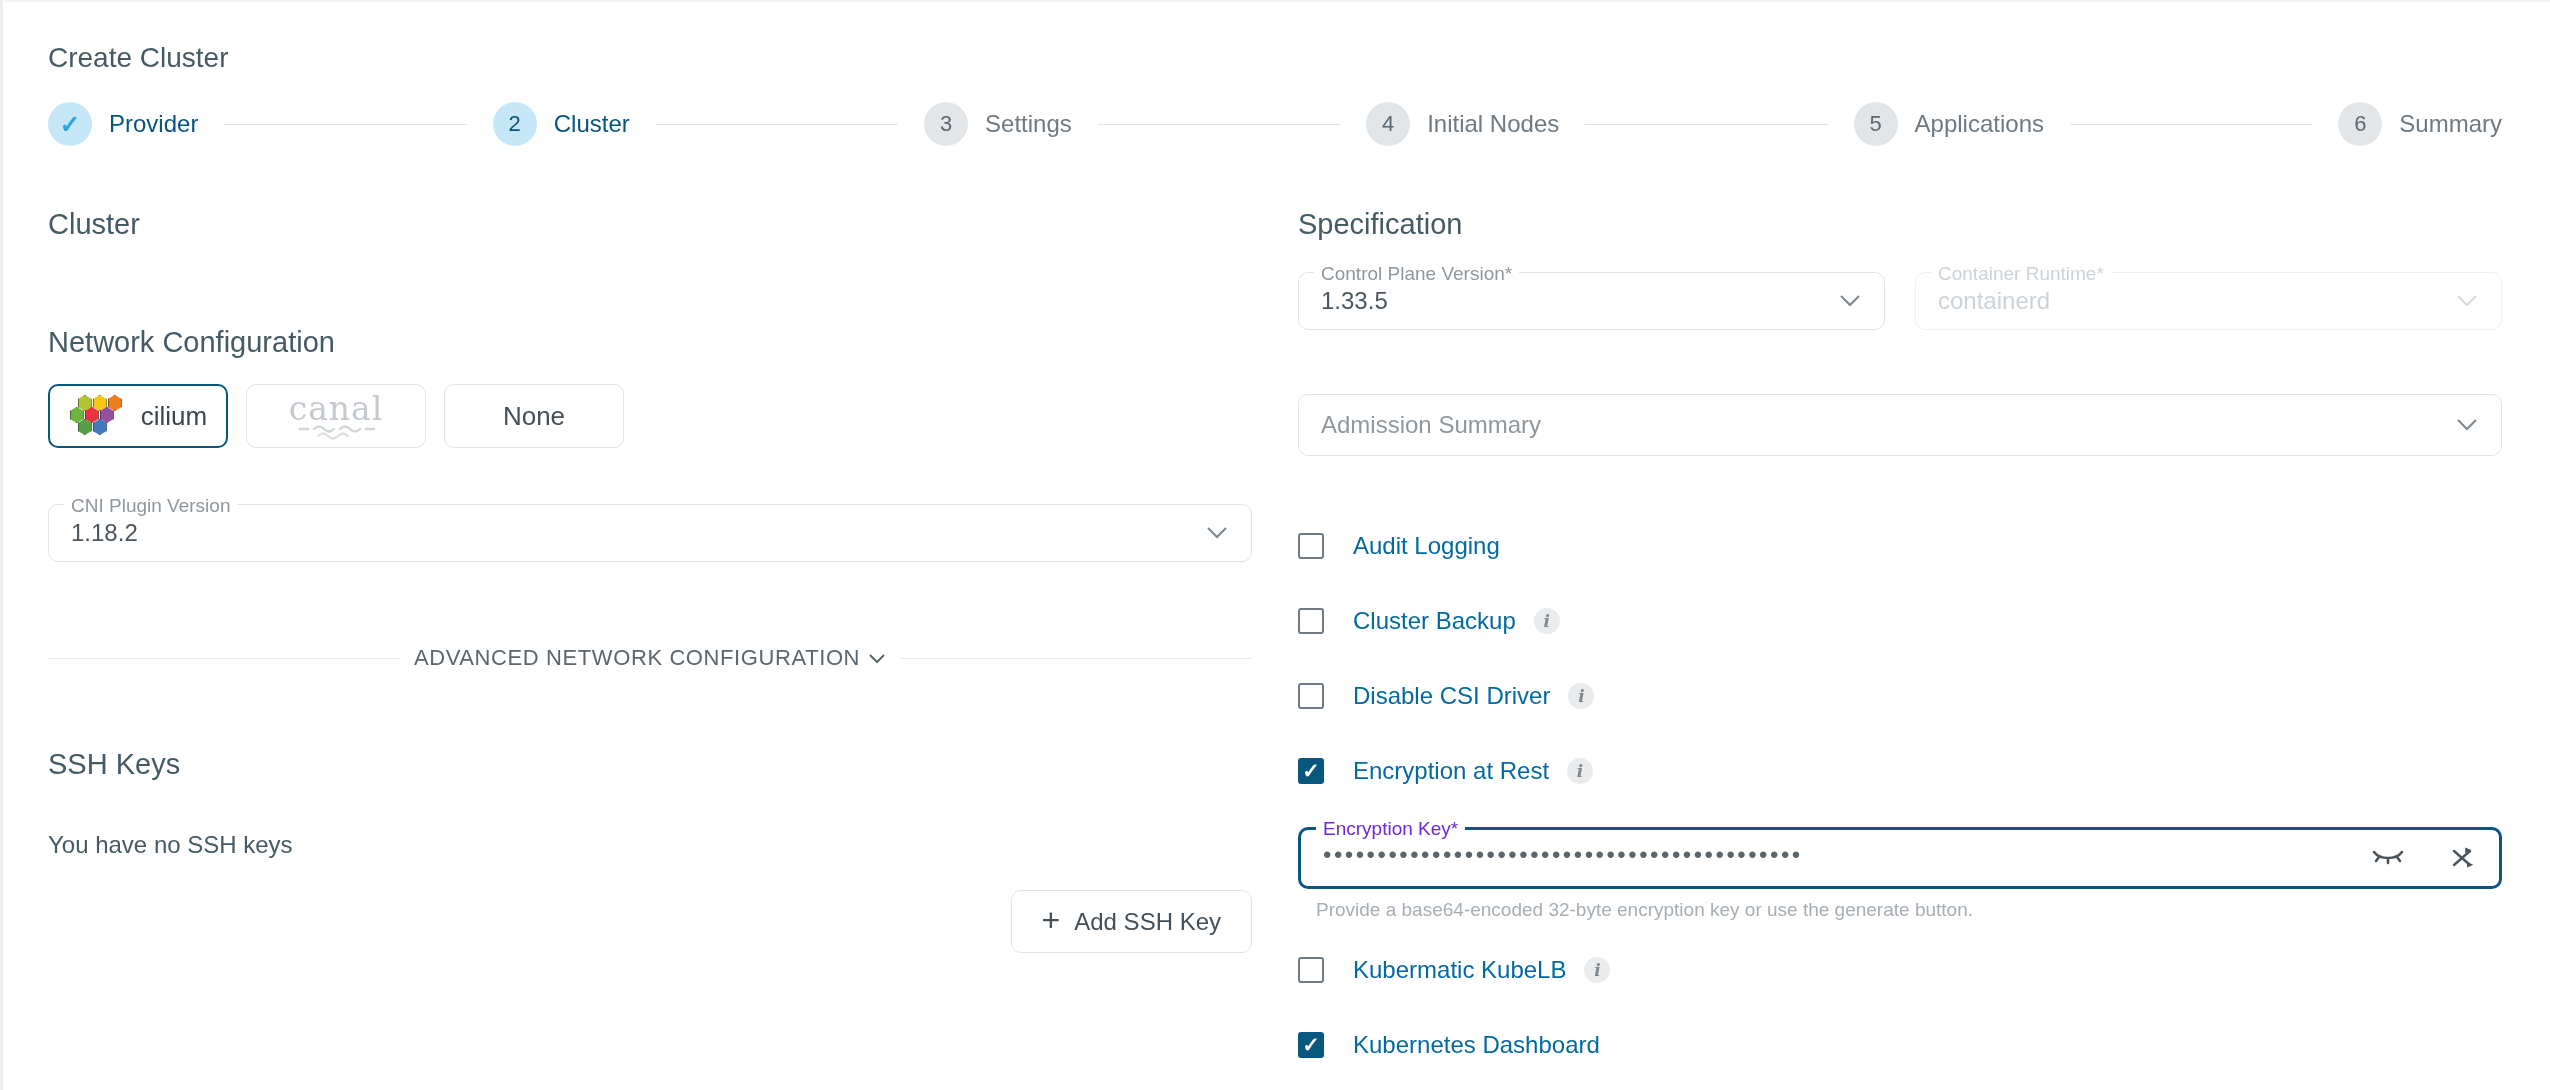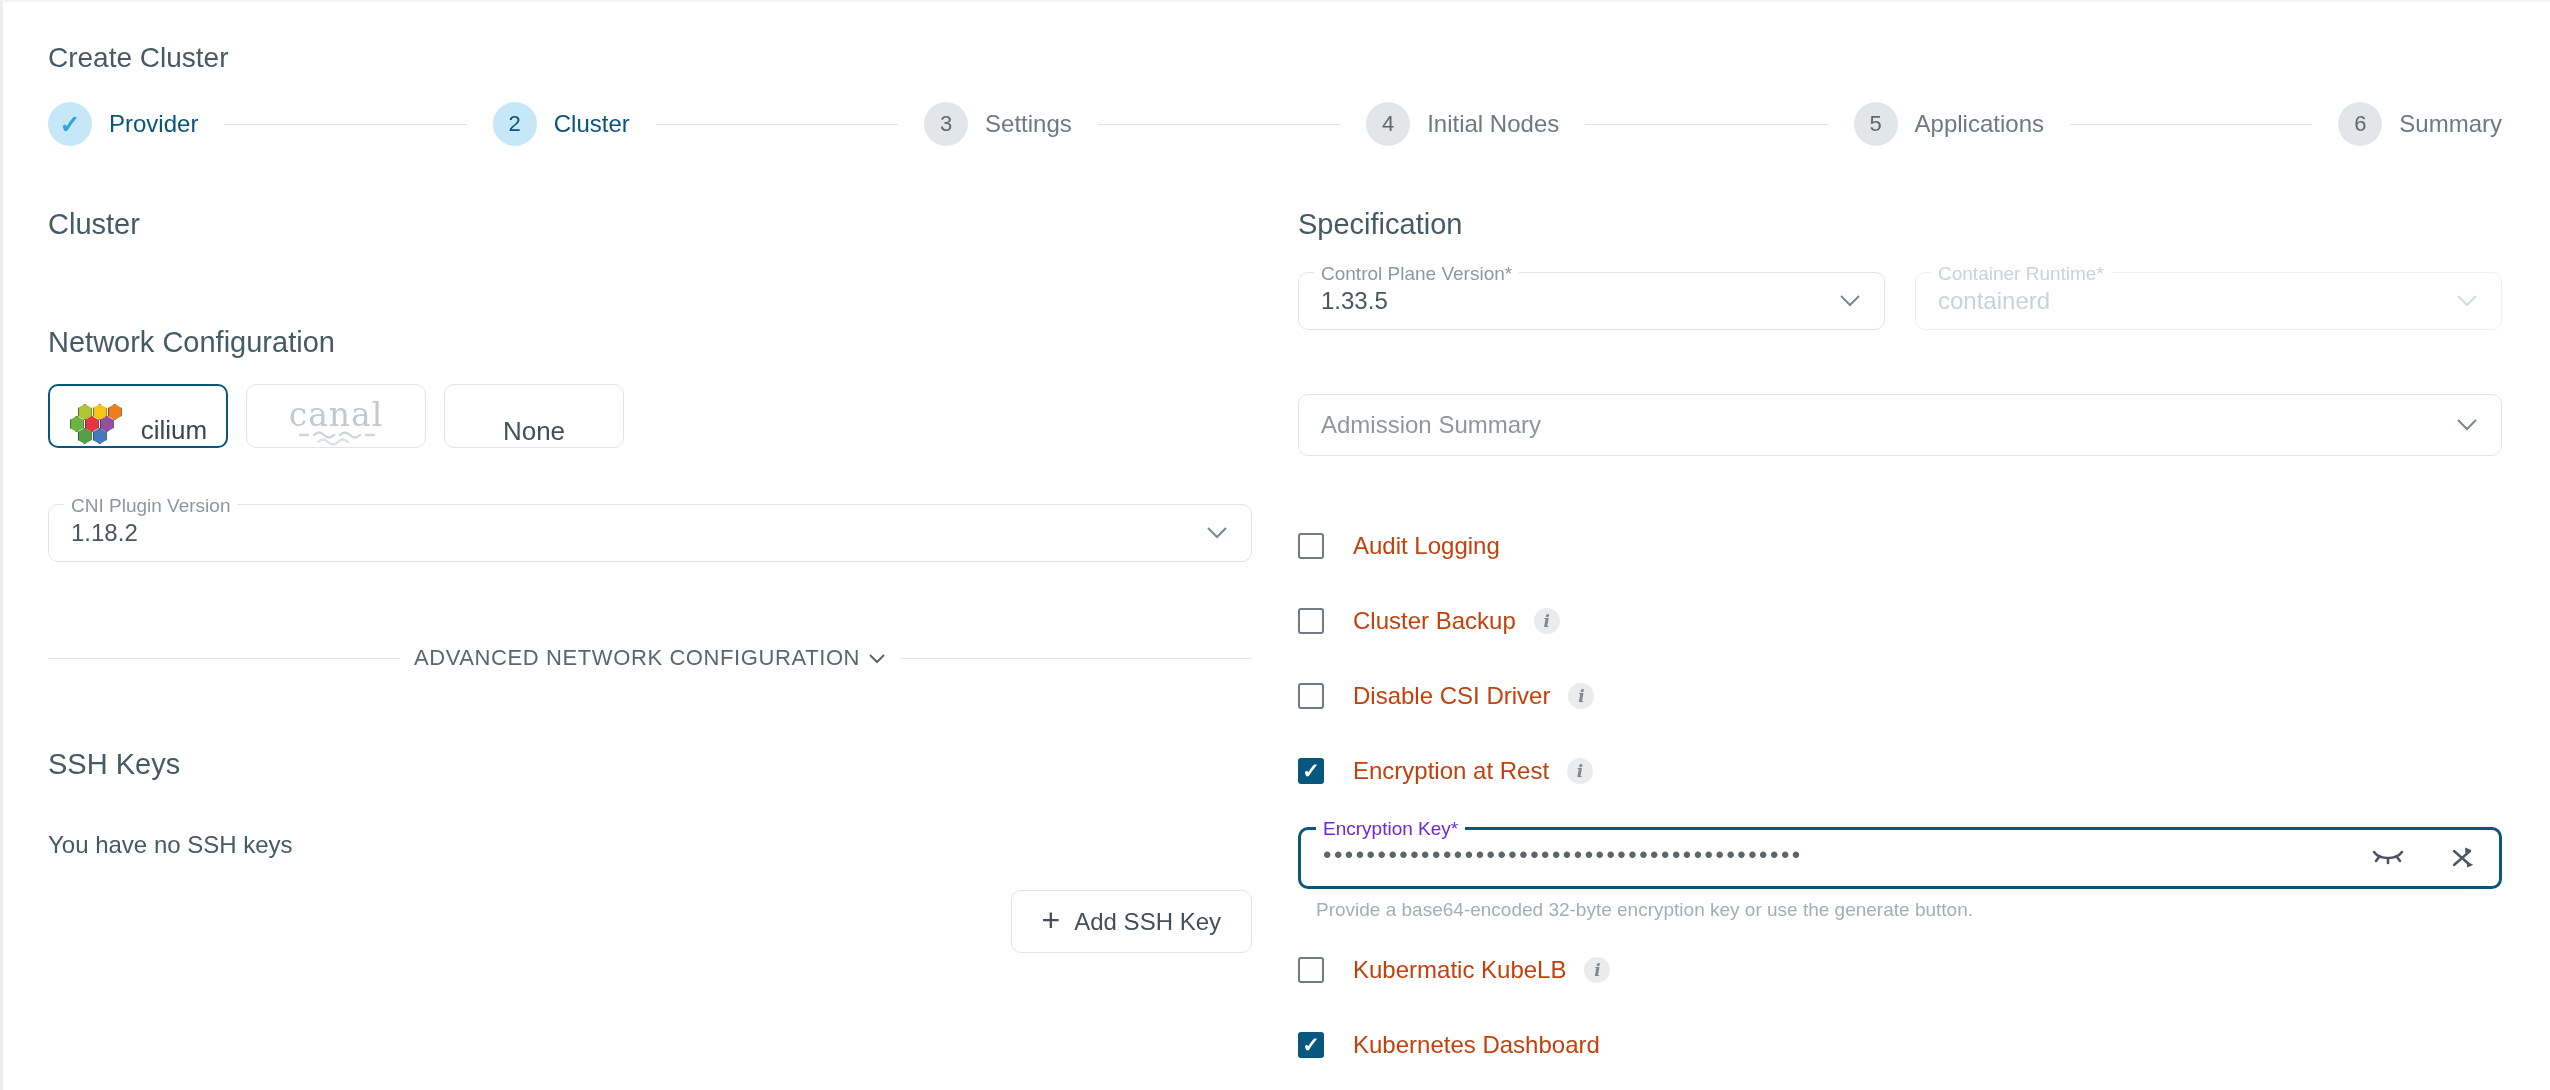--- a/index.html
+++ b/index.html
@@ -66,21 +66,21 @@
   svg.shuffle .head{ fill:#4b555e; stroke:none; }
   svg.eye{ width:34px; height:24px; margin-right:44px; }
   svg.eye path{ fill:none; stroke:#4b555e; stroke-width:2.6; stroke-linecap:round; }
 
   
   .mt-field{ margin-top:31px; }
   .net-h{ margin-top:85px; }
   .cni-row{ display:flex; gap:18px; margin-top:25px; }
   .cni-card{
     width:180px; height:64px; border:1px solid #e1e4e7; border-radius:10px;
-    display:flex; align-items:flex-end; justify-content:center; gap:18px;
+    display:flex; align-items:center; justify-content:center; gap:18px;
     background:#fff; cursor:pointer;
   }
   .cni-card.selected{ border:2px solid #07577f; }
   .cni-card .cni-text{ font-size:26px; color:#3c464f; }
   .canal-wrap{ display:flex; flex-direction:column; align-items:center; line-height:1; }
   .canal-word{ font-family:"DejaVu Serif", serif; font-size:33px; color:#c3c9cf; letter-spacing:1px; }
   .none-text{ font-size:26px; color:#454f58; }
   .cilium-logo{ position:relative; width:54px; height:42px; flex:none; }
   .hex{ position:absolute; width:14px; height:16px;
         clip-path:polygon(50% 0,100% 25%,100% 75%,50% 100%,0 75%,0 25%);
@@ -105,21 +105,21 @@
   .spec-fields{ display:grid; grid-template-columns:1fr 1fr; column-gap:30px; margin-top:31px; }
   .admission{ margin-top:64px; }
   .cb-stack{ margin-top:76px; }
   .cb-row{ display:flex; align-items:center; margin-bottom:47px; height:28px; }
   .cb-box{
     width:26px; height:26px; border:2.5px solid #717a82; border-radius:3px;
     background:#fff; flex:none; cursor:pointer;
     display:flex; align-items:center; justify-content:center;
   }
   .cb-box.checked{ background:#07577f; border-color:#07577f; color:#fff; font-size:21px; font-weight:700; }
-  .cb-label{ margin-left:29px; font-size:24px; color:#c2410c; }
+  .cb-label{ margin-left:29px; font-size:24px; color:#0369a1; }
   .info-icon{
     width:26px; height:26px; border-radius:50%; background:#e9ebed;
     color:#80888f; font-size:17px; font-weight:600;
     display:flex; align-items:center; justify-content:center;
     margin-left:18px; cursor:pointer; font-family:"DejaVu Serif", serif; font-style:italic;
   }
   .enc-wrap{ margin-top:-5px; }
   .enc-dots{ font-size:24px; letter-spacing:2.5px; color:#5b656d; flex:1; margin-top:-6px; }
   .hint{ margin-top:10px; font-size:19px; color:#a6adb3; padding-left:18px; }
   .row-kubelb{ margin-top:35px; }

